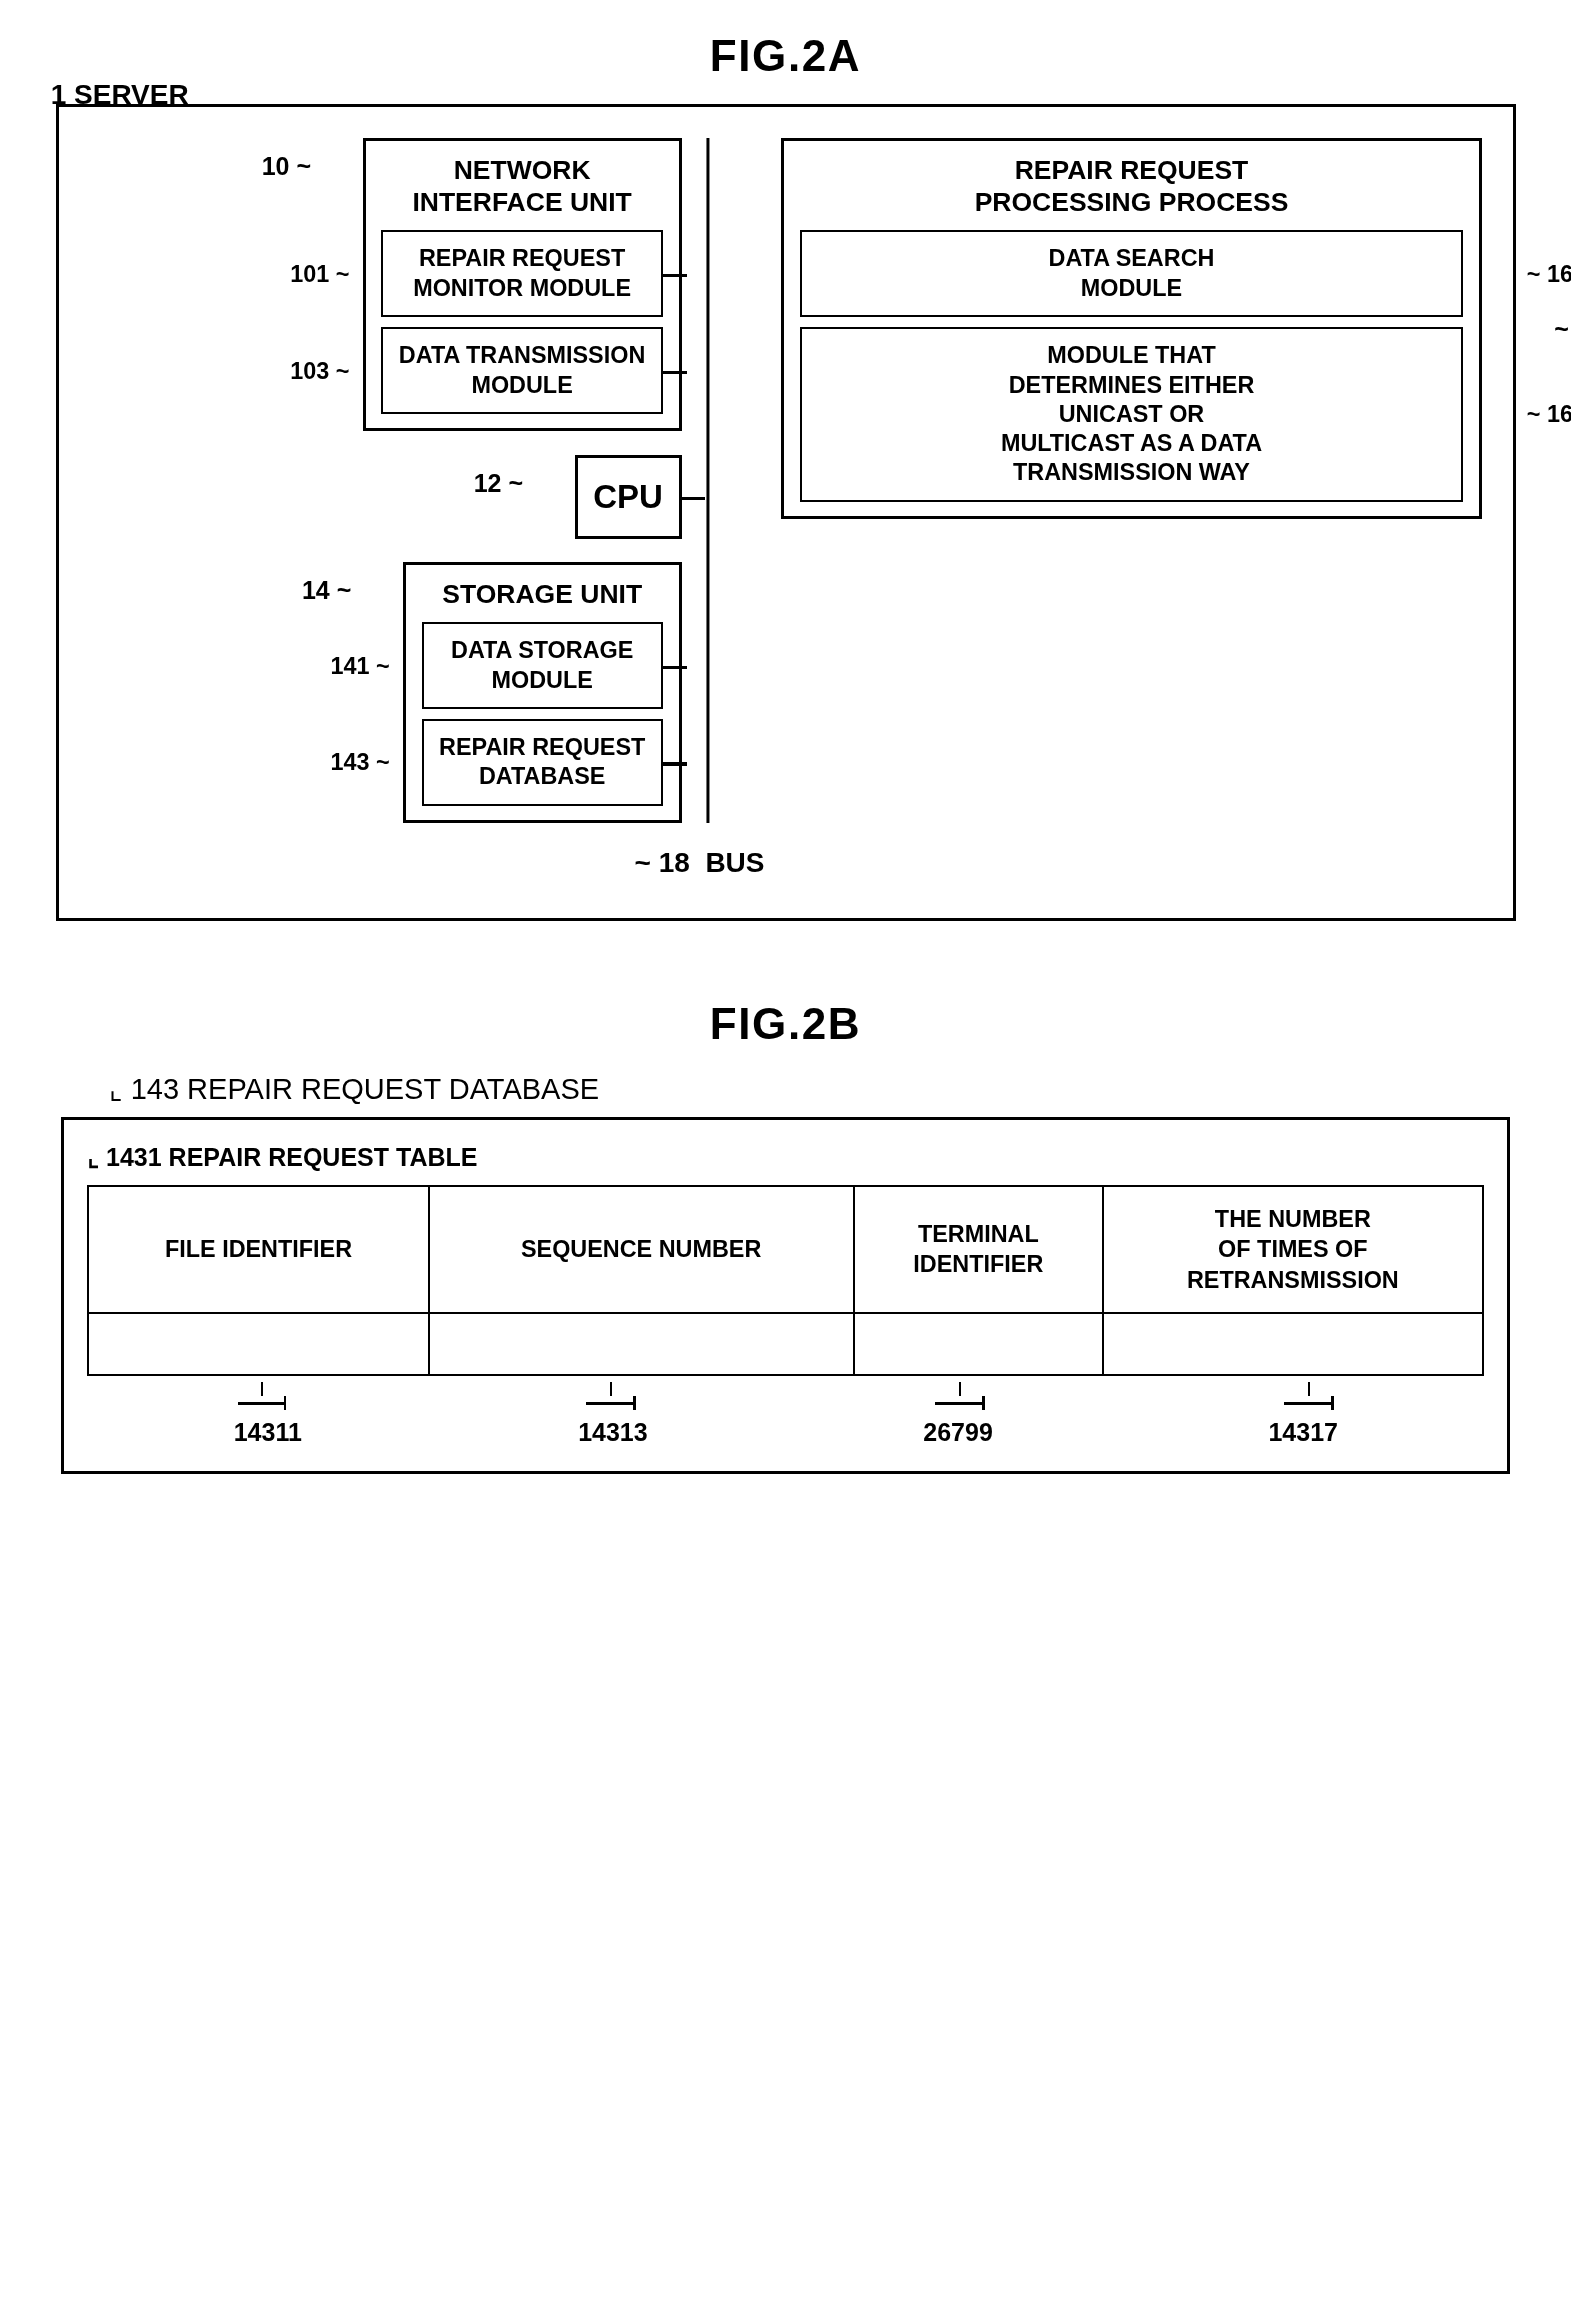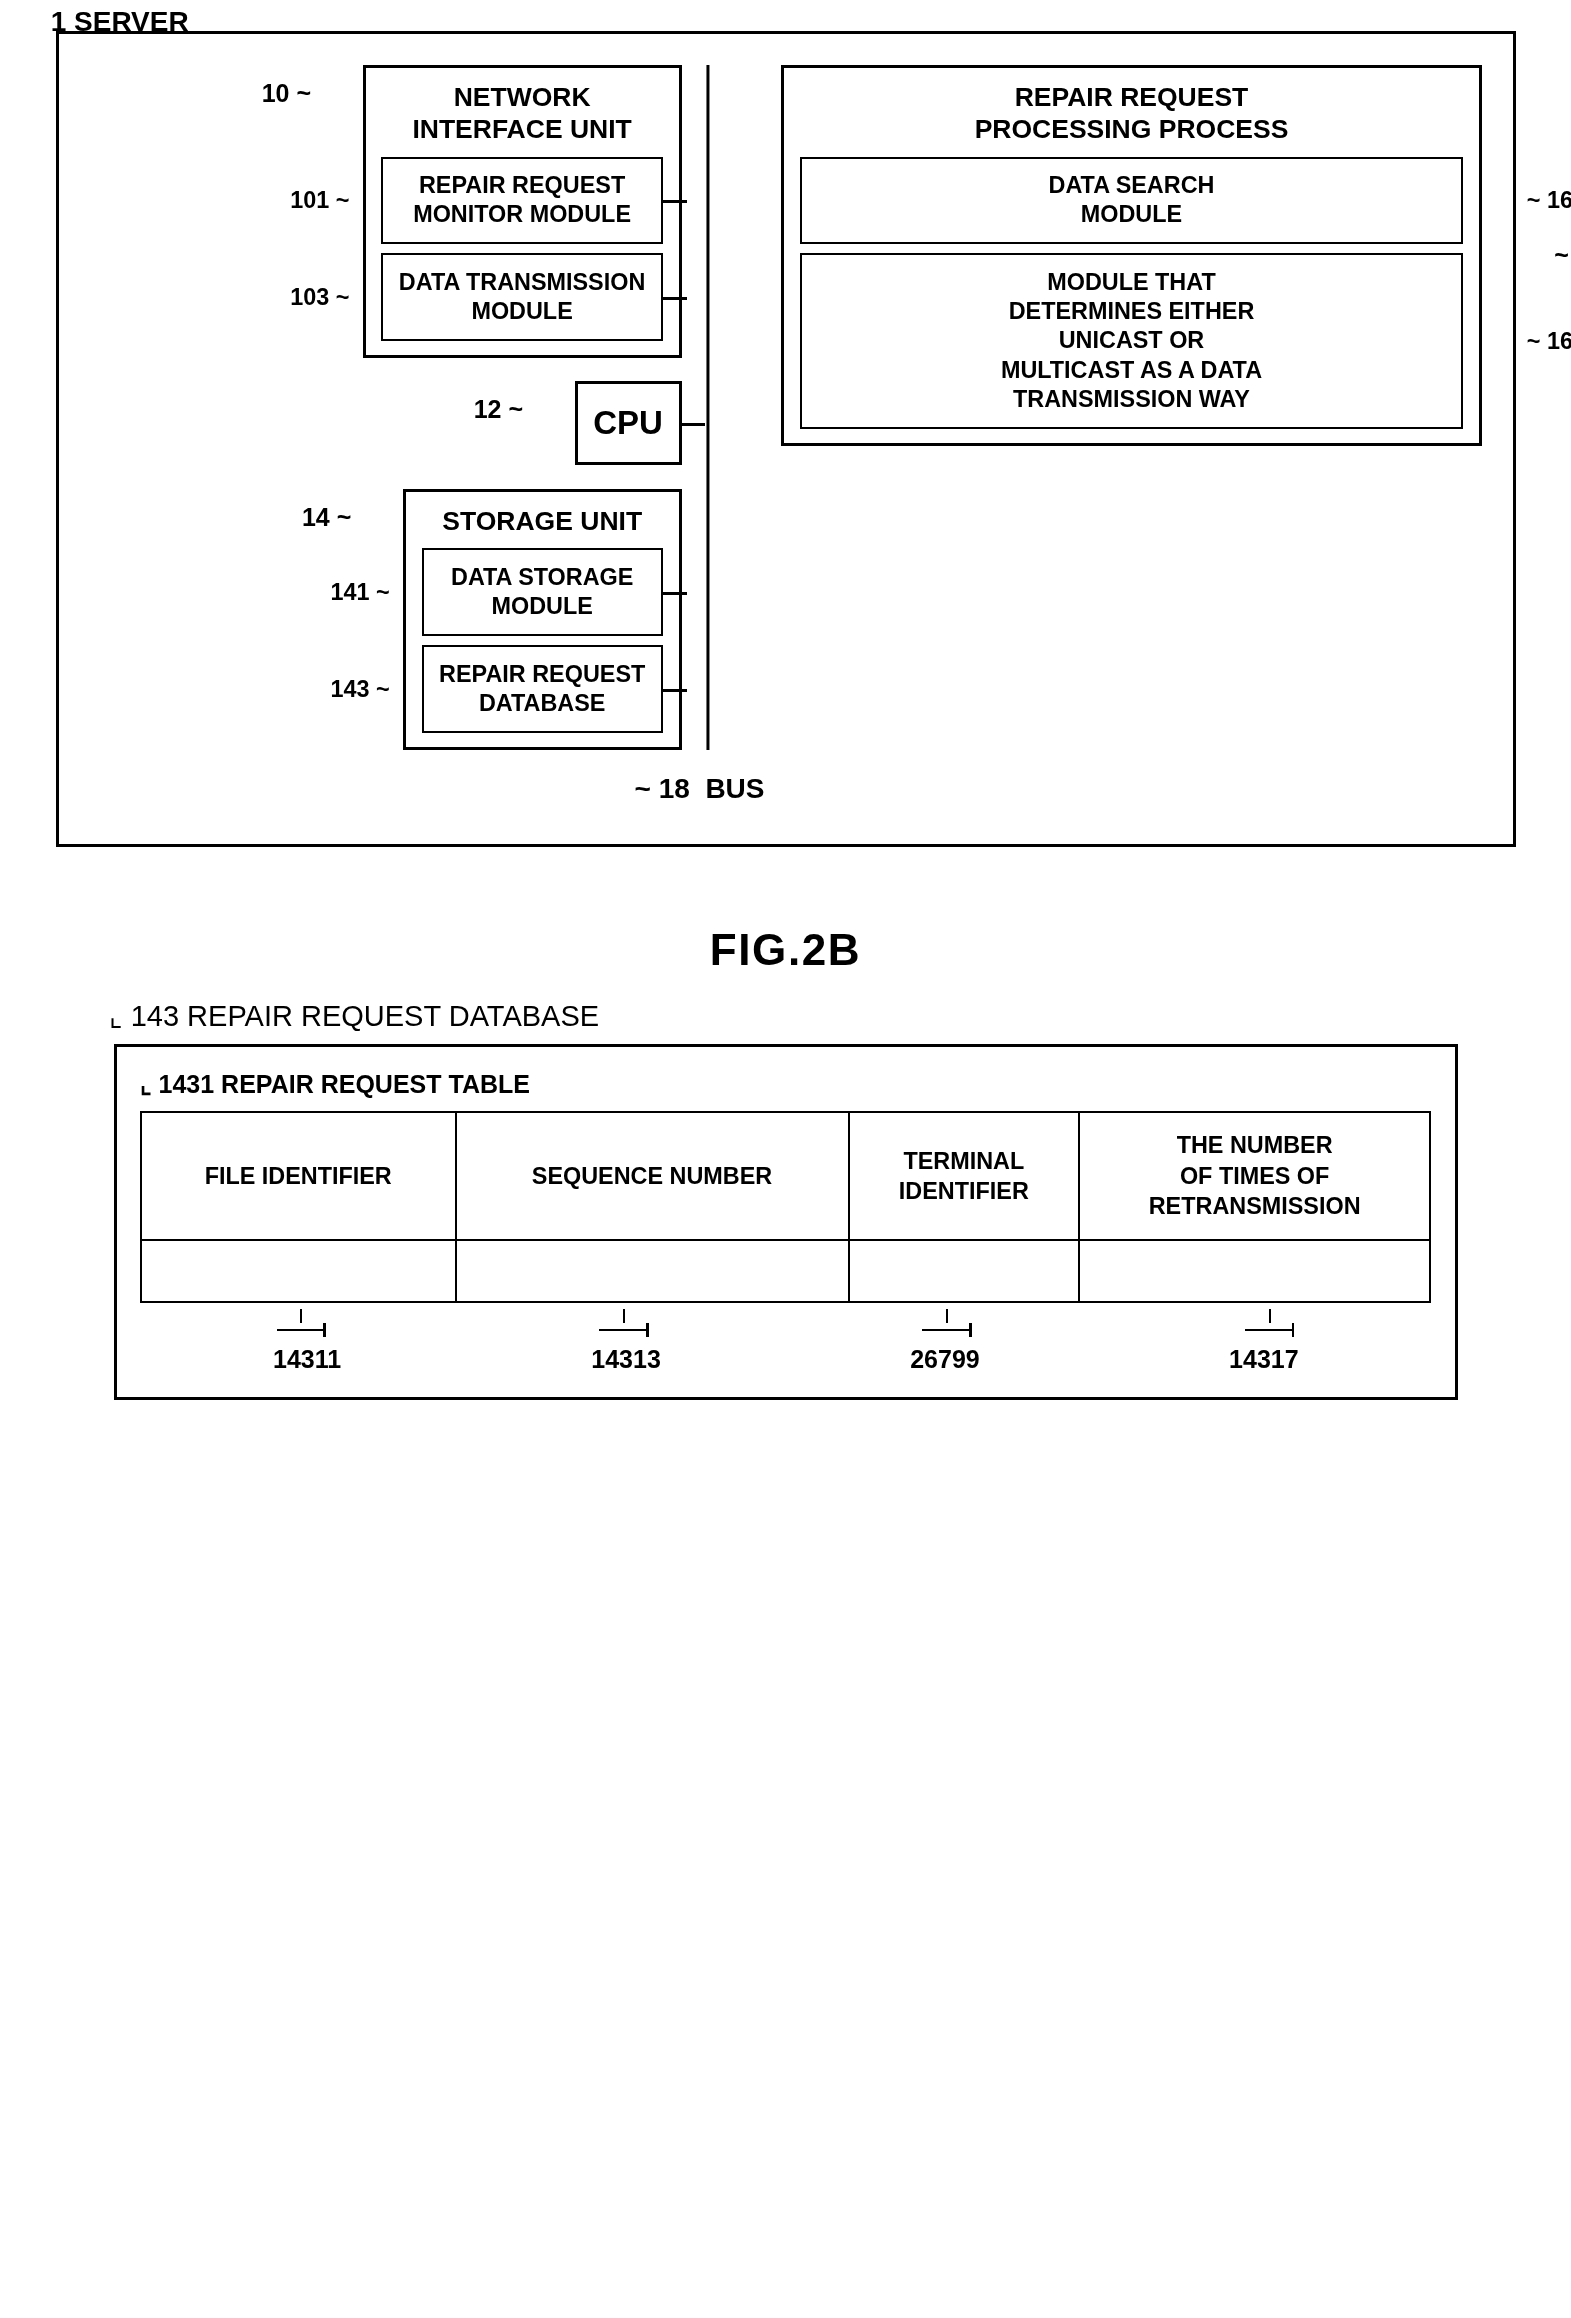--- a/index.html
+++ b/index.html
@@ -145,21 +145,21 @@
     }
 
     
     .fig2b-section {
       margin-top: 78px;
     }
 
     .db-outer {
       border: 3.1px solid #000;
       padding: 23.4px;
-      width: 1344px;
+      width: 1449px;
       margin: 0 auto;
     }
 
     .table-label {
       font-size: 25px;
       font-weight: bold;
       margin-bottom: 12.5px;
     }
 
     .repair-table {
@@ -213,20 +213,21 @@
     .bus-num-label {
       font-size: 28px;
       font-weight: bold;
       margin-left: 15.6px;
     }
   </style>
 </head>
 <body>
 
 <div>
+  <div class="fig-title">FIG.2A</div>
 
   <div class="server-container">
     <div class="server-label">1  SERVER</div>
 
     <div class="main-layout">
 
       <div class="left-col">
 
         <div class="labeled-box outer-section">
           <span class="section-label">10 ~</span>

